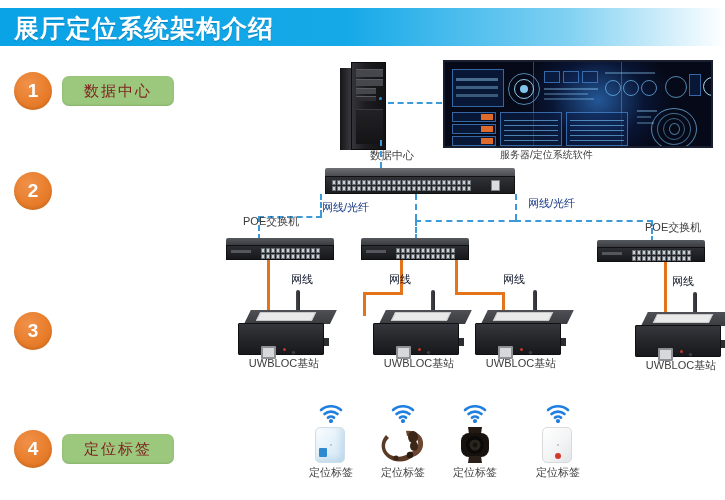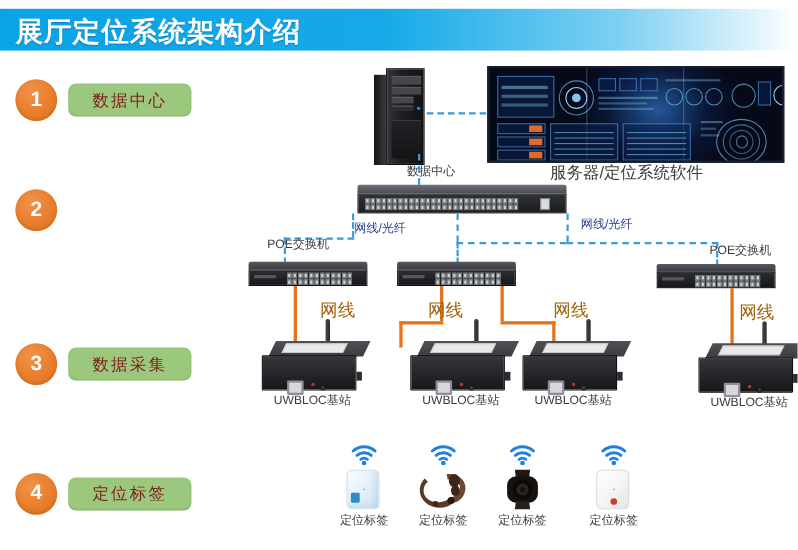--- a/index.html
+++ b/index.html
@@ -34,21 +34,21 @@
     margin-left:10px;height:30px;min-width:88px;padding:0 12px;
     border-radius:7px;background:#9cc87e;
     display:flex;align-items:center;justify-content:center;
     color:#7f1d1d;font-size:15px;letter-spacing:2px;white-space:nowrap;
     box-shadow:inset 0 -1px 2px rgba(90,130,60,.3);
   }
 
   
   .lbl{position:absolute;white-space:nowrap;color:#3b3b3b;font-size:10px;}
   .lbl-blue{position:absolute;white-space:nowrap;color:#1b3c86;font-size:11px;}
-  .lbl-orange{position:absolute;white-space:nowrap;color:#a16207;font-size:16px;}
+  .lbl-orange{position:absolute;white-space:nowrap;color:#0f172a;font-size:11px;}
 
   
   .dash-h{position:absolute;height:0;border-top:2px dashed #3d9ad9;}
   .dash-v{position:absolute;width:0;border-left:2px dashed #3d9ad9;}
 
   
   .wire-h{position:absolute;height:3px;background:#e4741c;}
   .wire-v{position:absolute;width:3px;background:#e4741c;}
 
   
@@ -133,21 +133,20 @@
 
 <div class="step" style="top:72px;">
   <div class="step-circle">1</div>
   <div class="step-pill">数据中心</div>
 </div>
 <div class="step" style="top:172px;">
   <div class="step-circle">2</div>
 </div>
 <div class="step" style="top:312px;">
   <div class="step-circle">3</div>
-  <div class="step-pill">数据采集</div>
 </div>
 <div class="step" style="top:430px;">
   <div class="step-circle">4</div>
   <div class="step-pill">定位标签</div>
 </div>
 
 <div id="server">
   <div class="srv-side"></div>
   <div class="srv-face">
     <div class="srv-bay" style="left:4px;top:6px;width:27px;height:7px;"></div>
@@ -215,21 +214,21 @@
   <div class="dring" style="left:218px;top:56px;width:20px;height:20px;opacity:.7;"></div>
   <div class="dring" style="left:224px;top:61px;width:9px;height:10px;opacity:.9;"></div>
   <div class="dbar" style="left:192px;top:48px;width:20px;height:2px;opacity:.5;"></div>
   <div class="dbar" style="left:192px;top:54px;width:14px;height:2px;opacity:.4;"></div>
   <div class="dbar" style="left:192px;top:60px;width:17px;height:2px;opacity:.4;"></div>
 </div>
 
 <div class="dash-h" style="left:388px;top:102px;width:54px;"></div>
 
 <div class="lbl" style="left:370px;top:148px;font-size:11px;">数据中心</div>
-<div class="lbl" style="left:500px;top:148px;font-size:15px;">服务器/定位系统软件</div>
+<div class="lbl" style="left:500px;top:148px;font-size:10px;">服务器/定位系统软件</div>
 
 <div class="dash-v" style="left:380px;top:140px;height:28px;"></div>
 
 <div id="agg-switch">
   <div class="sw-top"></div>
   <div class="sw-face">
     <div class="portrow" style="left:6px;top:3px;">
       <div class="port"></div>
         <div class="port"></div>
         <div class="port"></div>

